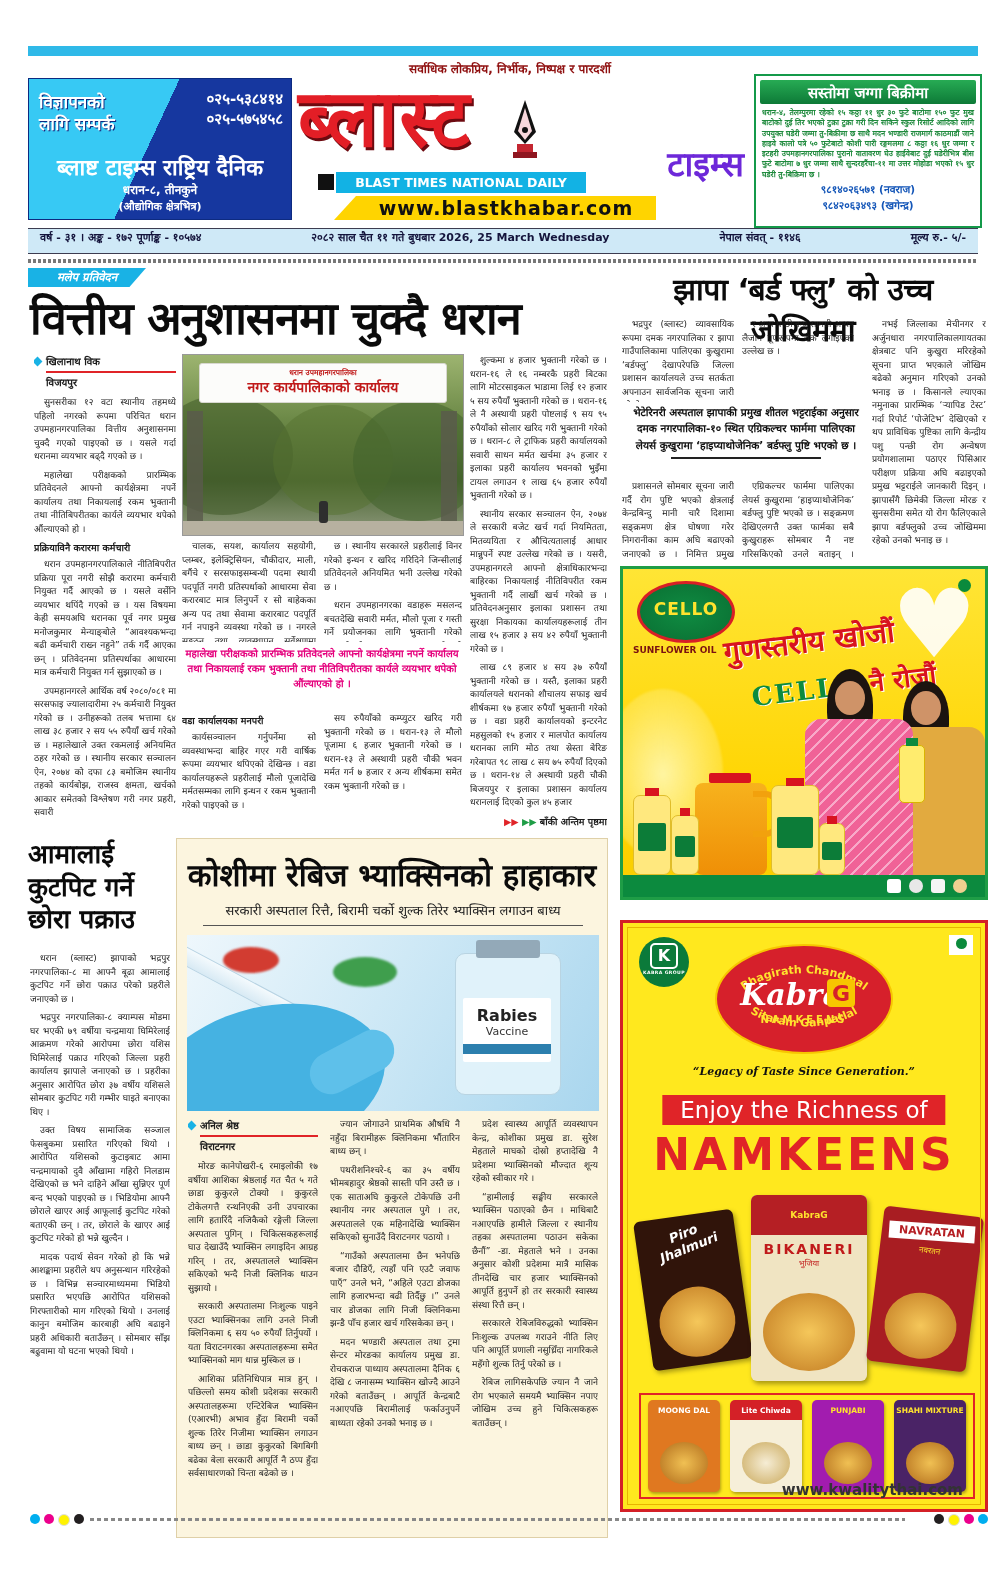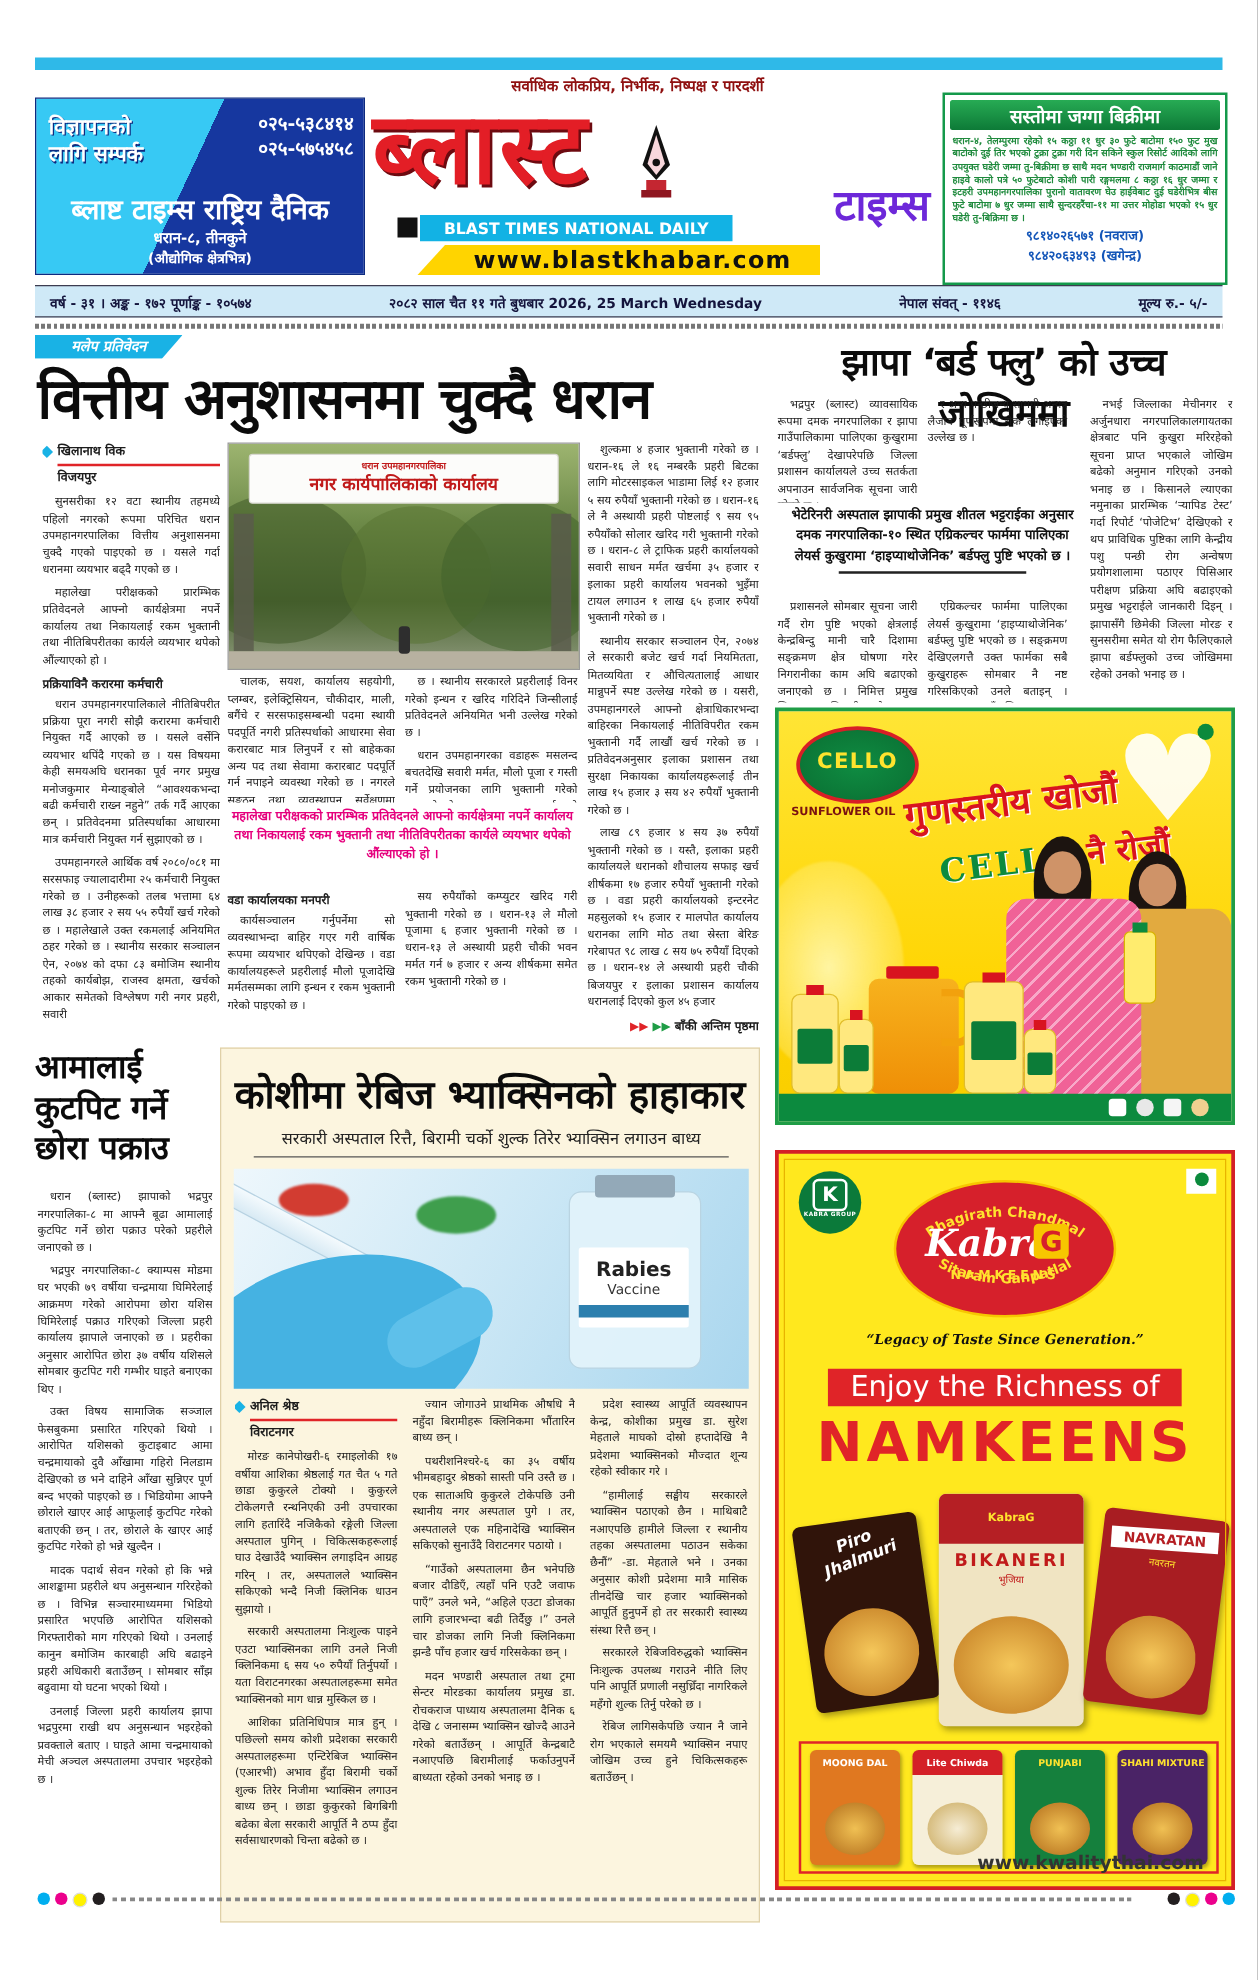--- a/index.html
+++ b/index.html
@@ -32,21 +32,21 @@
         color:#111;font-size:19px;font-weight:900;line-height:24px;text-align:center;letter-spacing:1px;}
   .logo .web::before{content:"";position:absolute;left:-22px;top:0;border-right:22px solid #ffd400;
         border-top:24px solid transparent;}
   .adright{left:754px;top:74px;width:224px;height:150px;background:#fff;border:2px solid #14994a;}
   .adright .hd{margin:4px;background:linear-gradient(180deg,#27ab54,#0d7a37);color:#fff;text-align:center;
         font-size:15px;font-weight:bold;padding:2px 0;border-radius:2px;}
   .adright .bd{margin:2px 6px;font-size:7.6px;font-weight:bold;color:#1f8a3d;text-align:justify;line-height:1.35;}
   .adright .ph{text-align:center;font-size:10.5px;font-weight:bold;color:#1456b8;line-height:1.5;}
   
   .dateline{left:28px;top:228px;width:950px;height:26px;background:#cfe9f7;border-top:1.5px solid #3c3c50;
-        border-bottom:1.5px solid #3c3c50;display:flex;align-items:center;justify-content:space-between;
+        border-bottom:1.5px solid #3c3c50;display:flex;justify-content:space-between;
         padding:0 12px;box-sizing:border-box;font-size:11px;font-weight:bold;color:#14143c;}
   .dotrule{left:28px;top:259px;width:950px;height:4px;
         background:repeating-linear-gradient(90deg,#777 0 3px,transparent 3px 5px);}
   
   .kicker{left:28px;top:268px;width:118px;height:19px;background:#19b2e5;color:#fff;font-size:11.5px;
         font-weight:bold;font-style:italic;text-align:center;line-height:19px;
         clip-path:polygon(0 0,100% 0,86% 100%,0 100%);}
   .leadhead{left:30px;top:286px;width:582px;font-size:45px;font-weight:bold;color:#0b0b0b;letter-spacing:-1px;}
   .col{font-size:9px;line-height:1.5;text-align:justify;overflow:hidden;}
   .col p{margin:0 0 5px 0;text-indent:10px;}
@@ -179,21 +179,21 @@
         text-align:center;padding:2px 0;transform:rotate(-3deg);}
   .kabra .p3 .t2{color:#ffe32e;font-size:8px;text-align:center;margin-top:4px;}
   .kabra .smallbox{position:absolute;left:16px;top:470px;width:336px;height:106px;border:2px solid #e02428;
         display:flex;gap:10px;align-items:center;justify-content:center;padding:0 6px;box-sizing:border-box;}
   .spack{position:relative;width:72px;height:92px;border-radius:5px;overflow:hidden;box-shadow:1px 2px 3px rgba(0,0,0,.3);}
   .spack .lbl{position:absolute;left:0;top:6px;width:100%;text-align:center;font-size:7.5px;font-weight:bold;}
   .spack .food{position:absolute;left:50%;bottom:8px;transform:translateX(-50%);width:48px;height:42px;border-radius:50%;
         background:radial-gradient(#f0c053,#b06a1a);}
   .sp1{background:#e07820;} .sp1 .lbl{color:#fff;}
   .sp2{background:linear-gradient(180deg,#d42027 22%,#f6efd9 22%);} .sp2 .lbl{color:#fff;}
-  .sp3{background:#15803d;} .sp3 .lbl{color:#ffe32e;}
+  .sp3{background:#a21caf;} .sp3 .lbl{color:#ffe32e;}
   .sp4{background:#4a2366;} .sp4 .lbl{color:#ffe32e;}
   .kabra .site{position:absolute;right:22px;bottom:10px;font-size:15px;font-weight:bold;color:#333;}
   
   .footrule{left:90px;top:1518px;width:815px;height:3px;
         background:repeating-linear-gradient(90deg,#888 0 4px,transparent 4px 7px);}
   .regdots{top:1514px;display:flex;gap:4px;}
   .regdots i{width:10px;height:10px;border-radius:50%;display:block;}
   
   .kabra .ovalwrap{position:absolute;left:50%;top:16px;transform:translateX(-50%);}
 </style>
@@ -375,21 +375,20 @@
       <i style="right:18px;background:#f0d090;border-radius:50%;"></i>
     </div>
   </div>
 
   <div class="abs momhead">आमालाई कुटपिट गर्ने छोरा पक्राउ</div>
   <div class="abs col momcol">
       <p>धरान (ब्लास्ट) झापाको भद्रपुर नगरपालिका-८ मा आफ्नै बूढा आमालाई कुटपिट गर्ने छोरा पक्राउ परेको प्रहरीले जनाएको छ ।</p>
       <p>भद्रपुर नगरपालिका-८ क्याम्पस मोडमा घर भएकी ७९ वर्षीया चन्द्रमाया घिमिरेलाई आक्रमण गरेको आरोपमा छोरा यशिस घिमिरेलाई पक्राउ गरिएको जिल्ला प्रहरी कार्यालय झापाले जनाएको छ । प्रहरीका अनुसार आरोपित छोरा ३७ वर्षीय यशिसले सोमबार कुटपिट गरी गम्भीर घाइते बनाएका थिए ।</p>
       <p>उक्त विषय सामाजिक सञ्जाल फेसबुकमा प्रसारित गरिएको थियो । आरोपित यशिसको कुटाइबाट आमा चन्द्रमायाको दुवै आँखामा गहिरो निलडाम देखिएको छ भने दाहिने आँखा सुन्निएर पूर्ण बन्द भएको पाइएको छ । भिडियोमा आफ्नै छोराले खाएर आई आफूलाई कुटपिट गरेको बताएकी छन् । तर, छोराले के खाएर आई कुटपिट गरेको हो भन्ने खुल्दैन ।</p>
       <p>मादक पदार्थ सेवन गरेको हो कि भन्ने आशङ्कामा प्रहरीले थप अनुसन्धान गरिरहेको छ । विभिन्न सञ्चारमाध्यममा भिडियो प्रसारित भएपछि आरोपित यशिसको गिरफ्तारीको माग गरिएको थियो । उनलाई कानुन बमोजिम कारबाही अघि बढाइने प्रहरी अधिकारी बताउँछन् । सोमबार साँझ बढुवामा यो घटना भएको थियो ।</p>
-      <p>उनलाई जिल्ला प्रहरी कार्यालय झापा भद्रपुरमा राखी थप अनुसन्धान भइरहेको प्रवक्ताले बताए । घाइते आमा चन्द्रमायाको मेची अञ्चल अस्पतालमा उपचार भइरहेको छ ।</p>
     </div>
 
   <div class="abs rabies">
     <div class="rabhead">कोशीमा रेबिज भ्याक्सिनको हाहाकार</div>
     <div class="rabsub">सरकारी अस्पताल रित्तै, बिरामी चर्को शुल्क तिरेर भ्याक्सिन लगाउन बाध्य</div>
     <div class="rabphoto">
       <div class="capr"></div>
       <div class="capg"></div>
       <div class="syr"></div>
       <div class="glove"></div>

